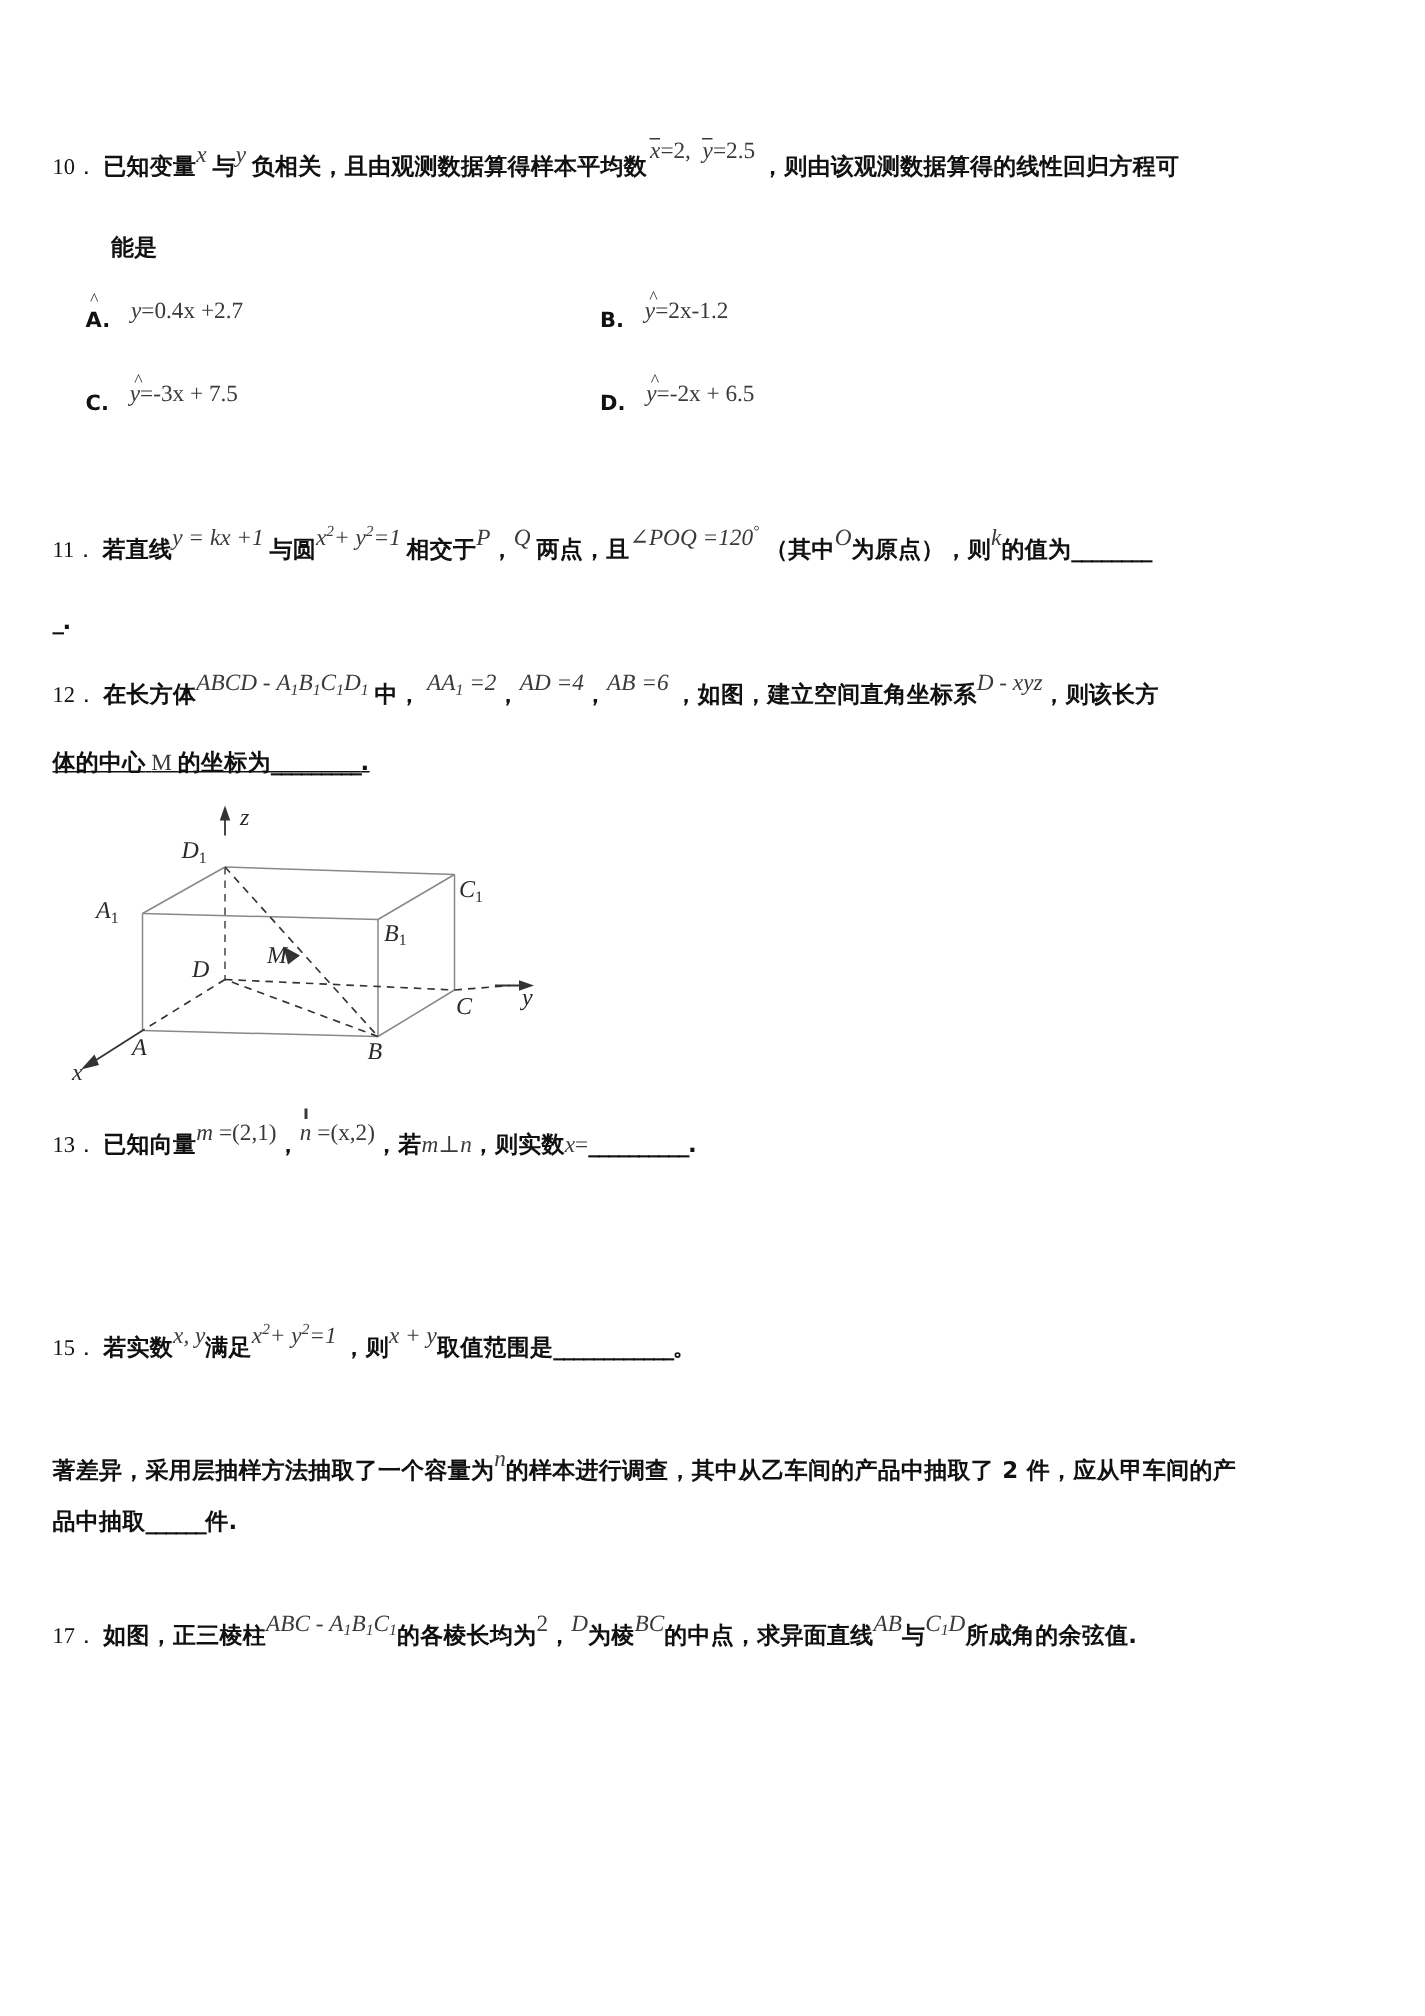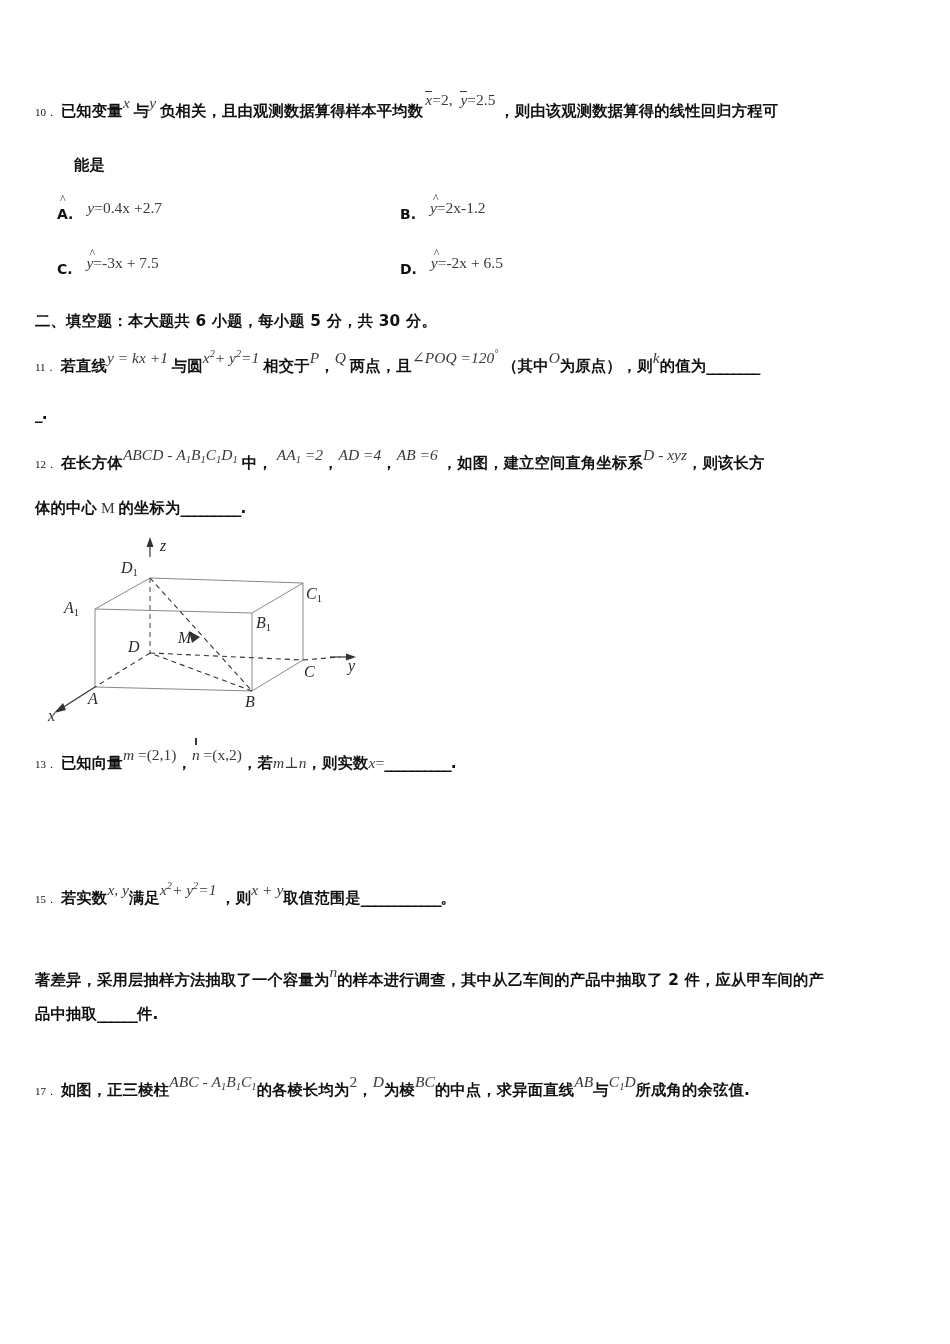--- a/index.html
+++ b/index.html
@@ -28,21 +28,21 @@
     white-space: nowrap;
   }
   .cn {
     font-family: "DejaVu Sans", "Liberation Sans", sans-serif;
     font-weight: bold;
     font-size: 15.3px;
     letter-spacing: 0.2px;
   }
   .num {
     font-family: "Liberation Serif", serif;
-    font-size: 11px;
+    font-size: 15px;
   }
   .mth {
     font-family: "Liberation Serif", "DejaVu Serif", serif;
     font-style: italic;
     color: #3a3a3a;
     font-size: 15.5px;
   }
   .mthu {
     font-family: "Liberation Serif", "DejaVu Serif", serif;
     font-style: normal;
@@ -137,41 +137,40 @@
   <div class="blk" style="left:57px; top:255px;">
     <span class="opt" style="position:relative; top:6px;">C.</span>
     <span class="mthu" style="margin-left:10px; position:relative;"><span class="mth">y</span><span style="position:absolute; left:3px; top:-7px; font-size:12px; color:#3a3a3a;">^</span><span>=-3x + 7.5</span></span>
   </div>
 
   <div class="blk" style="left:400px; top:255px;">
     <span class="opt" style="position:relative; top:6px;">D.</span>
     <span class="mthu" style="margin-left:10px; position:relative;"><span class="mth">y</span><span style="position:absolute; left:3px; top:-7px; font-size:12px; color:#3a3a3a;">^</span><span>=-2x + 6.5</span></span>
   </div>
 
-  <div class="blk cn" style="left:35px; top:313px;">二、填空题：本大题共 6 小题，每小题 5 分，共 30 分。</div>
 
   <div class="blk" style="left:35px; top:358px;">
     <span class="num">11．</span>
     <span class="cn">若直线</span><span class="mth sup">y = kx +1</span>
     <span class="cn">与圆</span><span class="mth sup"><span>x</span><span class="supsm">2</span><span>+ y</span><span class="supsm">2</span><span>=1</span></span>
     <span class="cn">相交于</span><span class="mth sup">P</span><span class="cn">，</span><span class="mth sup">Q</span>
     <span class="cn">两点，且</span><span class="mth sup"><span>∠POQ =120</span><span class="supsm">°</span></span>
     <span class="cn">（其中</span><span class="mth sup">O</span><span class="cn">为原点），则</span><span class="mth sup">k</span><span class="cn">的值为</span><span class="cn" style="letter-spacing:-1px;">________</span>
   </div>
   <div class="blk" style="left:35px; top:406px;">
     <span class="cn" style="letter-spacing:-1px;">_</span><span class="cn">.</span>
   </div>
 
   <div class="blk" style="left:35px; top:455px;">
     <span class="num">12．</span>
     <span class="cn">在长方体</span><span class="mth sup"><span>ABCD -</span>&nbsp;<span>A<span class="sub">1</span>B<span class="sub">1</span>C<span class="sub">1</span>D<span class="sub">1</span></span></span>
     <span class="cn">中，</span><span class="mth sup" style="margin-left:4px;"><span>AA</span><span class="sub">1</span>&nbsp;<span>=2</span></span><span class="cn">，</span><span class="mth sup">AD =4</span><span class="cn">，</span><span class="mth sup">AB =6</span>
     <span class="cn">，如图，建立空间直角坐标系</span><span class="mth sup">D - xyz</span><span class="cn">，则该长方</span>
   </div>
-  <div class="blk" style="left:35px; top:500px;">
+  <div class="blk" style="left:35px; top:500px;text-decoration:underline;">
     <span class="cn">体的中心</span>
     <span class="mthu">M</span>
     <span class="cn">的坐标为</span><span class="cn" style="letter-spacing:-1px;">_________</span><span class="cn">.</span>
   </div>
 
   <div class="diagram" style="left:40px; top:535px; width:340px; height:195px;">
     <svg width="340" height="195" viewBox="0 0 340 195">
 
       <line x1="110" y1="22" x2="110" y2="8" stroke="#333" stroke-width="1.2"></line>
       <polygon points="110,2 106.5,12 113.5,12" fill="#333"></polygon>

